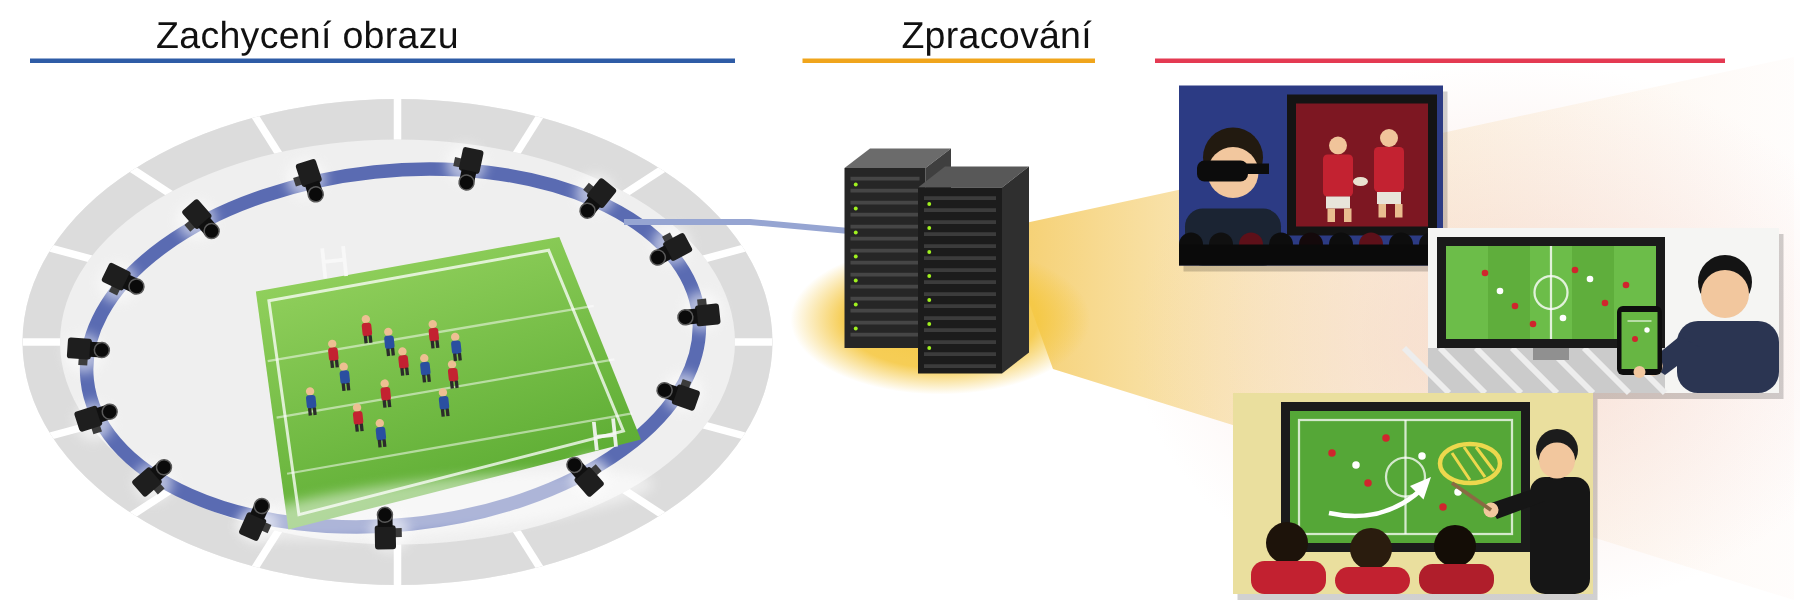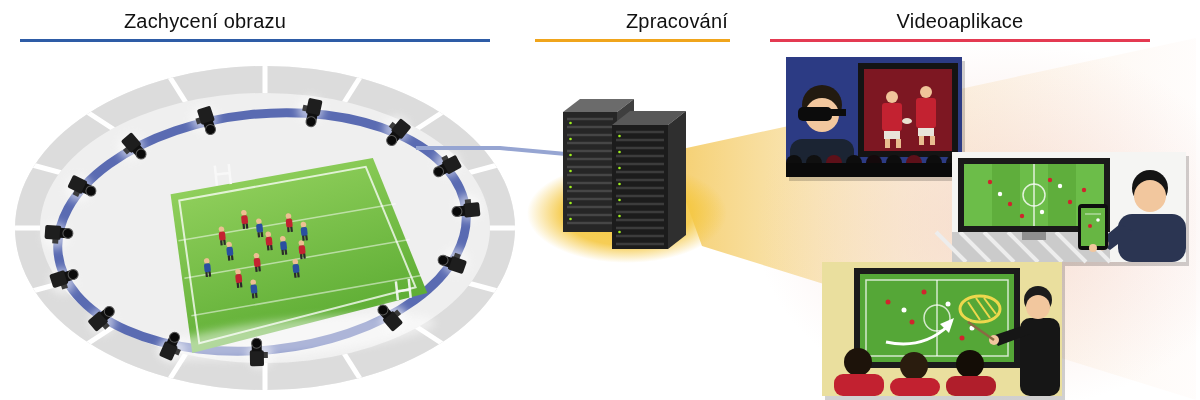--- a/index.html
+++ b/index.html
@@ -1,37 +1,36 @@
 <!DOCTYPE html>
 <html><head>
 <meta charset="utf-8">
 <style>
   html,body{margin:0;padding:0;background:#fff;}
   .canvas{position:relative;width:1200px;height:400px;background:#ffffff;overflow:hidden;
           font-family:"Liberation Sans",sans-serif;}
   .illus{position:absolute;left:0;top:0;}
-  .title{position:absolute;top:10px;font-size:20px;font-weight:400;color:#111;
+  .title{position:absolute;top:10px;font-size:25px;font-weight:400;color:#111;
          text-align:center;letter-spacing:.2px;z-index:5;}
   .rule{position:absolute;top:39px;height:3px;z-index:5;}
   .t1{left:20px;width:370px;}   .r1{left:20px;width:470px;background:#2e5ca6;}
   .t2{left:533px;width:195px;text-align:right;}  .r2{left:535px;width:195px;background:#f0a51c;}
   .t3{left:770px;width:380px;}  .r3{left:770px;width:380px;background:#e43a52;}
 </style>
 </head>
 <body>
 
 <div class="canvas">
 
   <div class="title t1">Zachycení obrazu</div>
   <div class="rule r1" style="background-color: rgb(46, 92, 166);"></div>
 
   <div class="title t2">Zpracování</div>
   <div class="rule r2" style="background-color: rgb(240, 165, 28);"></div>
 
-  <div class="title t3">Videoaplikace</div>
   <div class="rule r3" style="background-color: rgb(228, 58, 82);"></div>
 
   <svg class="illus" width="1200" height="400" viewBox="0 0 1200 400" xmlns="http://www.w3.org/2000/svg">
     <defs>
       <linearGradient id="gField" x1="0" y1="0" x2="0.3" y2="1">
         <stop offset="0" stop-color="#94d25f"></stop>
           <stop offset="1" stop-color="#5fae35"></stop>
       </linearGradient>
       <linearGradient id="gBeam" x1="0" y1="0" x2="1" y2="0">
         <stop offset="0" stop-color="#f4c95c" stop-opacity="0.9"></stop>

